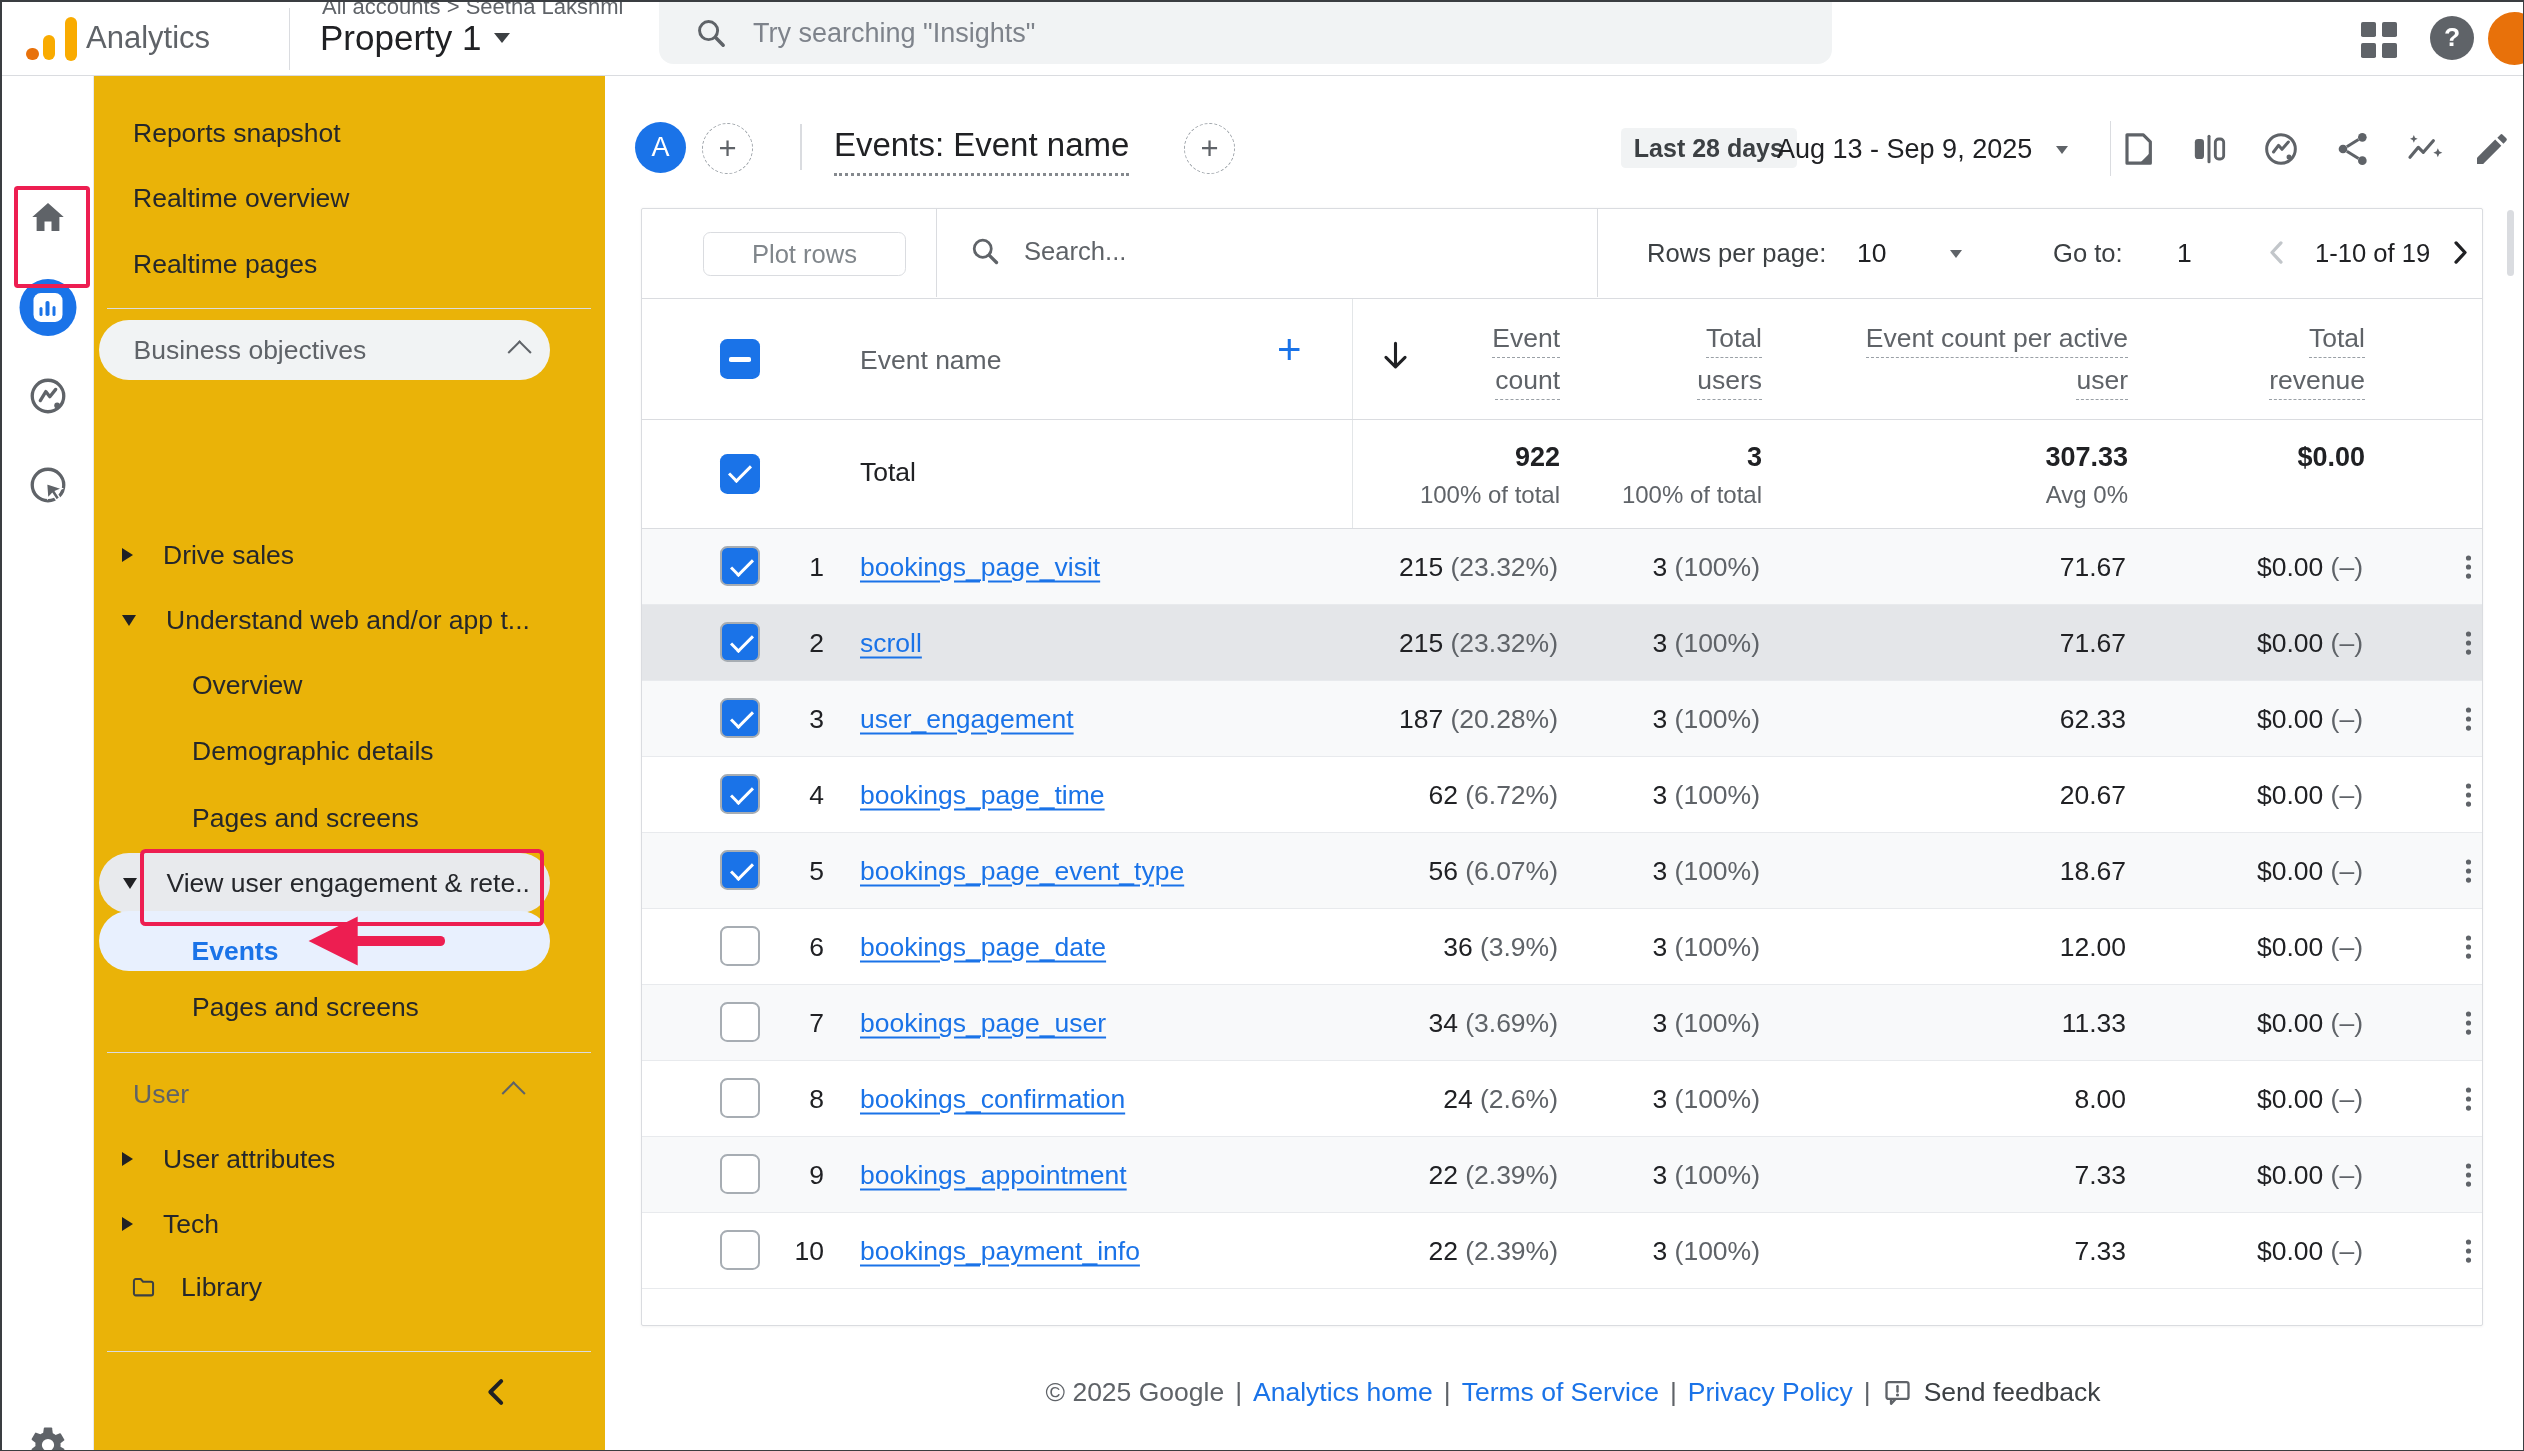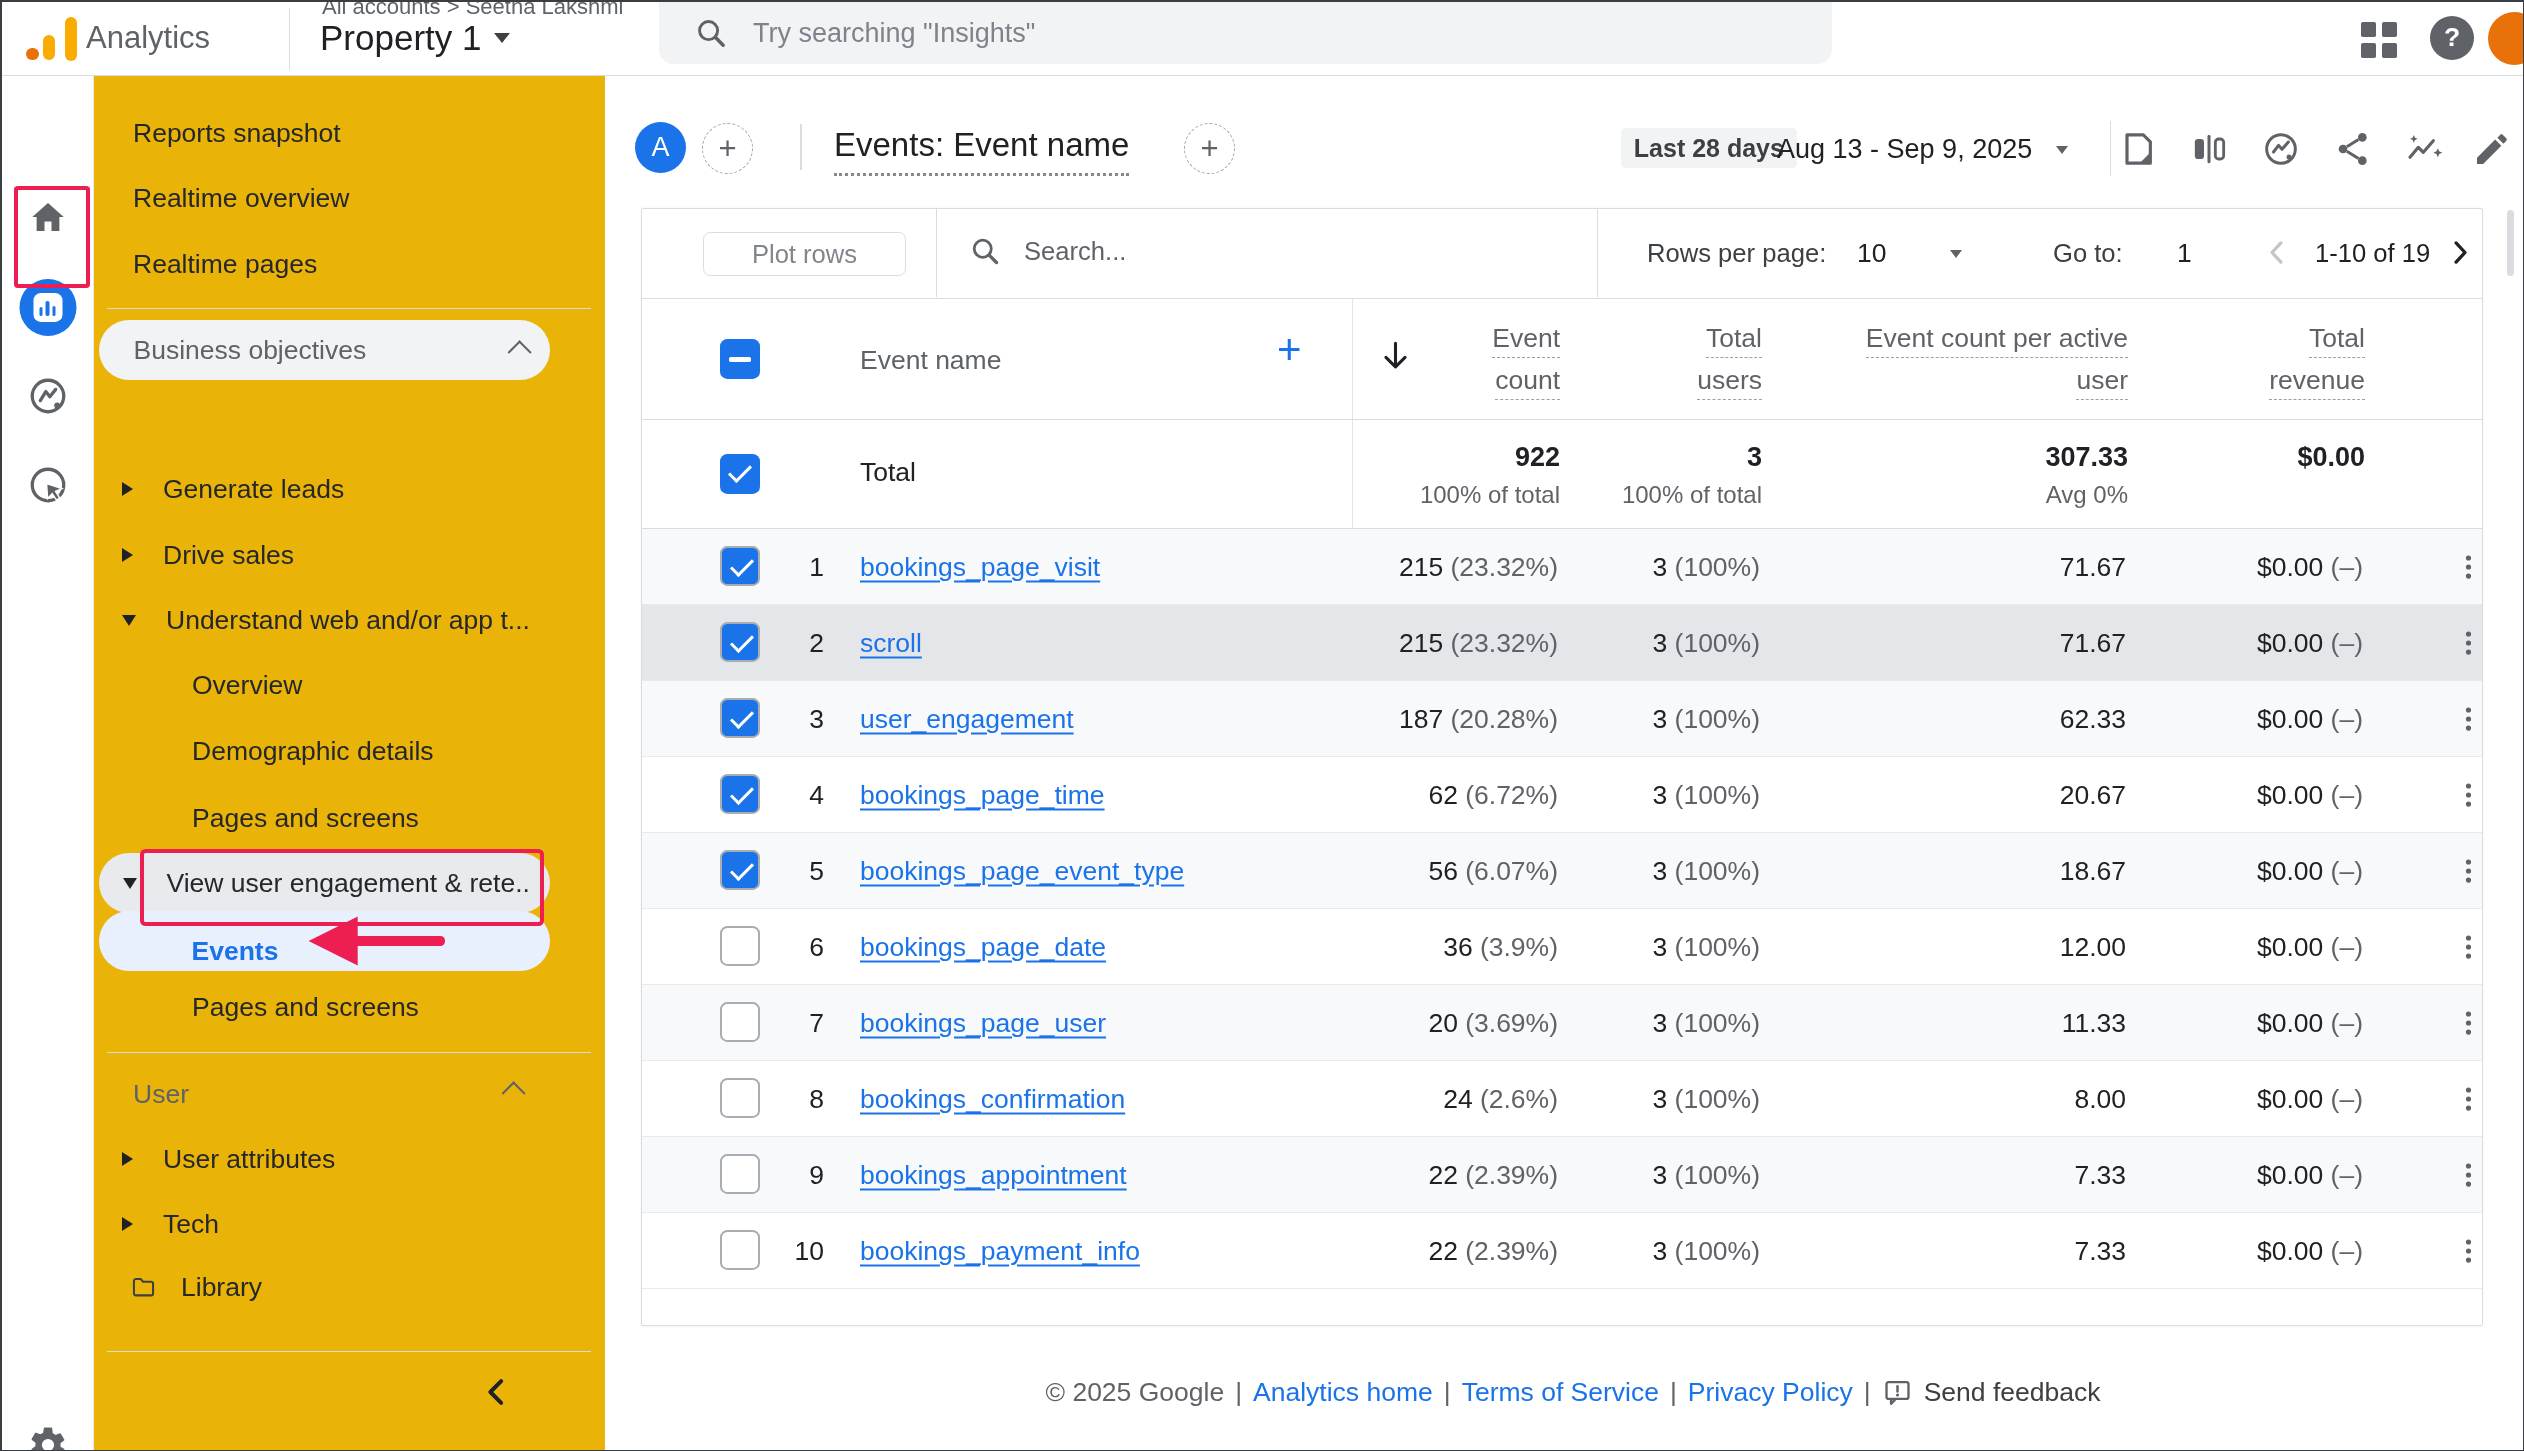--- a/index.html
+++ b/index.html
@@ -199,24 +199,20 @@
         <span class="lab1">Realtime overview</span>
       </div>
     <div class="si" style="top:156px">
         <span class="lab1">Realtime pages</span>
       </div>
     <div class="sdiv" style="top:233px"></div>
     <div class="si hdr pillgray" style="top:245px">
       <span style="margin-left:35px">Business objectives</span>
       <span class="chev"></span>
     </div>
-    <div class="si" style="top:381px">
-        <span class="tri-r"></span>
-        <span class="labA">Generate leads</span>
-      </div>
     <div class="si" style="top:447px">
         <span class="tri-r"></span>
         <span class="labA">Drive sales</span>
       </div>
     <div class="si" style="top:512px">
         <span class="tri-dn"></span>
         <span class="labA">Understand web and/or app t...</span>
       </div>
     <div class="si" style="top:577px">
         <span class="lab3">Overview</span>
@@ -474,21 +470,21 @@
         <svg class="kebab" width="31" height="31" viewBox="0 0 24 24">
           <circle cx="12" cy="5" r="2" fill="#5f6368"></circle>
             <circle cx="12" cy="12" r="2" fill="#5f6368"></circle>
             <circle cx="12" cy="19" r="2" fill="#5f6368"></circle>
         </svg>
       </div>
         <div class="trow">
         <div class="cb un"></div>
         <span class="rank">7</span>
         <a class="ename">bookings_page_user</a>
-        <span class="met r-count" style="right:924px"><b style="font-weight:normal">20</b><span class="pct">(3.69%)</span></span>
+        <span class="met r-count" style="right:924px"><b style="font-weight:normal">34</b><span class="pct">(3.69%)</span></span>
         <span class="met" style="right:722px"><b style="font-weight:normal">3</b><span class="pct">(100%)</span></span>
         <span class="met" style="right:356px">11.33</span>
         <span class="met" style="right:119px"><b style="font-weight:normal">$0.00</b><span class="pct">(–)</span></span>
         <svg class="kebab" width="31" height="31" viewBox="0 0 24 24">
           <circle cx="12" cy="5" r="2" fill="#5f6368"></circle>
             <circle cx="12" cy="12" r="2" fill="#5f6368"></circle>
             <circle cx="12" cy="19" r="2" fill="#5f6368"></circle>
         </svg>
       </div>
         <div class="trow">

